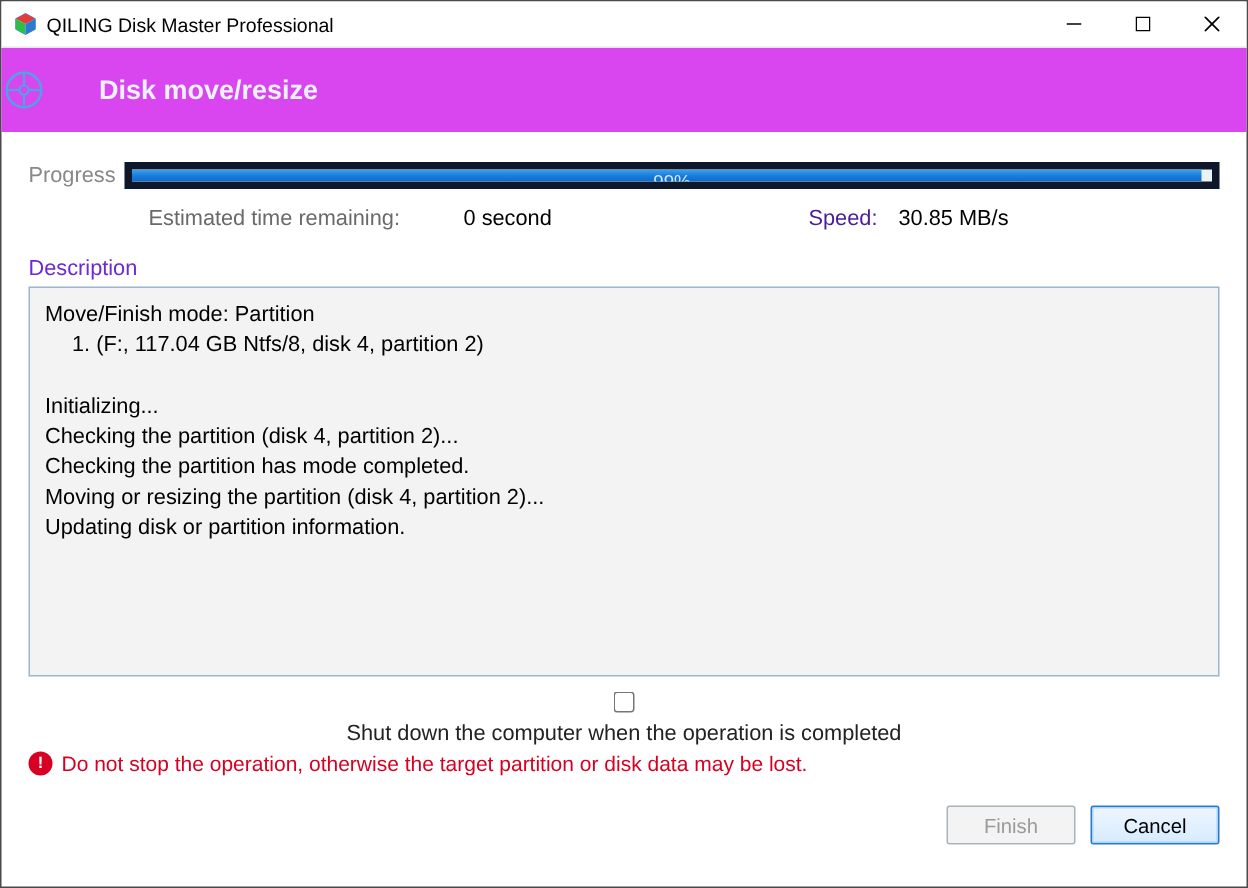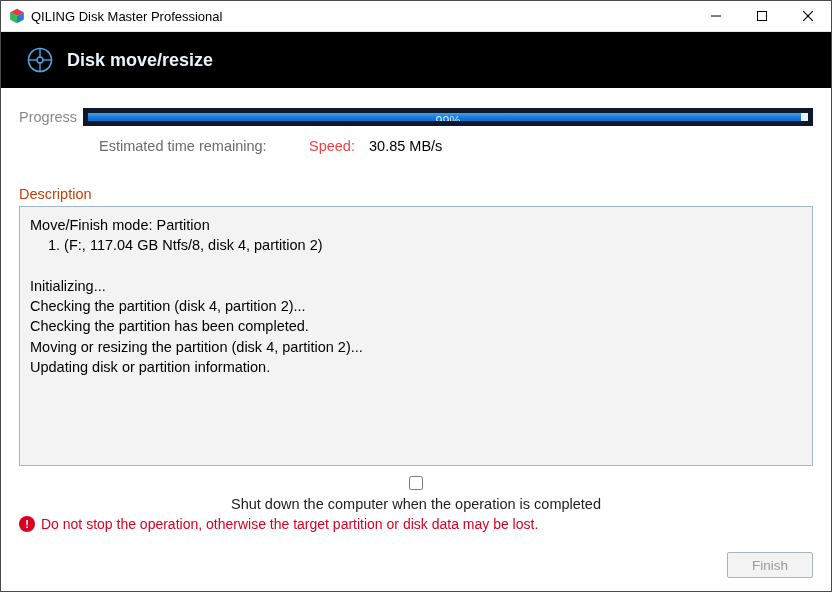--- a/index.html
+++ b/index.html
@@ -46,26 +46,27 @@
     width: 46px; height: 100%;
     display: flex; align-items: center; justify-content: center;
     font-family: "Segoe UI Symbol", "Segoe UI", sans-serif;
     font-size: 11px;
     color: #000;
     cursor: pointer;
   }
 
   
   .header-band {
-    background: #000000;
+    background: #d946ef;
     height: 56px;
     display: flex;
     align-items: center;
-    padding-left: 24px;
+    padding-left: 0;
     color: #fff;
+    gap: 23px;
   }
   .header-band .band-icon {
     width: 30px; height: 30px;
     display: flex; align-items: center; justify-content: center;
   }
   .header-band h1 {
     font-size: 18px;
     font-weight: 600;
     margin-left: 12px;
     color: #eaf3fb;
@@ -116,26 +117,26 @@
   }
 
   .info-row {
     display: flex;
     margin-top: 12px;
     margin-left: 80px;
     font-size: 14.5px;
   }
   .info-row .etr-label { color: #6a6a6a; width: 210px; }
   .info-row .etr-value { color: #000; width: 230px; }
-  .info-row .speed-label { color: #ef4444; width: 60px; }
+  .info-row .speed-label { color: #4c1d95; width: 60px; }
   .info-row .speed-value { color: #000; }
 
   .lbl-description {
-    color: #c2410c;
-    margin-top: 32px;
+    color: #6d28d9;
+    margin-top: 17px;
     margin-bottom: 4px;
   }
   .description-box {
     border: 1px solid #9fb7cd;
     background: #f3f3f3;
     flex: 1;
     padding: 8px 10px;
     font-size: 14.5px;
     color: #000;
     line-height: 1.4;
@@ -258,46 +259,48 @@
     <div class="progress-row">
       <span class="lbl-progress">Progress</span>
       <div class="progress-bar">
         <div class="progress-fill" style="width: 99%;"></div>
         <div class="progress-text">99%</div>
       </div>
     </div>
 
     <div class="info-row">
       <span class="etr-label">Estimated time remaining:</span>
+      <span class="etr-value">0 second</span>
       <span class="speed-label">Speed:</span>
       <span class="speed-value">30.85 MB/s</span>
     </div>
 
     <div class="lbl-description">Description</div>
 
     <div class="description-box">
       <div>Move/Finish mode: Partition</div>
       <div class="indent">1. (F:, 117.04 GB Ntfs/8, disk 4, partition 2)</div>
       <div class="blank"></div>
       <div>Initializing...</div>
       <div>Checking the partition (disk 4, partition 2)...</div>
-      <div>Checking the partition has been completed.</div>
+      <div>Checking the partition has mode completed.</div>
       <div>Moving or resizing the partition (disk 4, partition 2)...</div>
       <div>Updating disk or partition information.</div>
     </div>
 
     <label class="shutdown-row">
       <input type="checkbox" style="">
       <span>Shut down the computer when the operation is completed</span>
     </label>
 
     <div class="warning-row">
       <span class="warning-icon">!</span>
       <span>Do not stop the operation, otherwise the target partition or disk data may be lost.</span>
     </div>
 
     <div class="button-row">
       <button class="btn" disabled="">Finish</button>
+      <button class="btn primary">Cancel</button>
     </div>
 
   </div>
 
 </div>
 
 </body></html>

